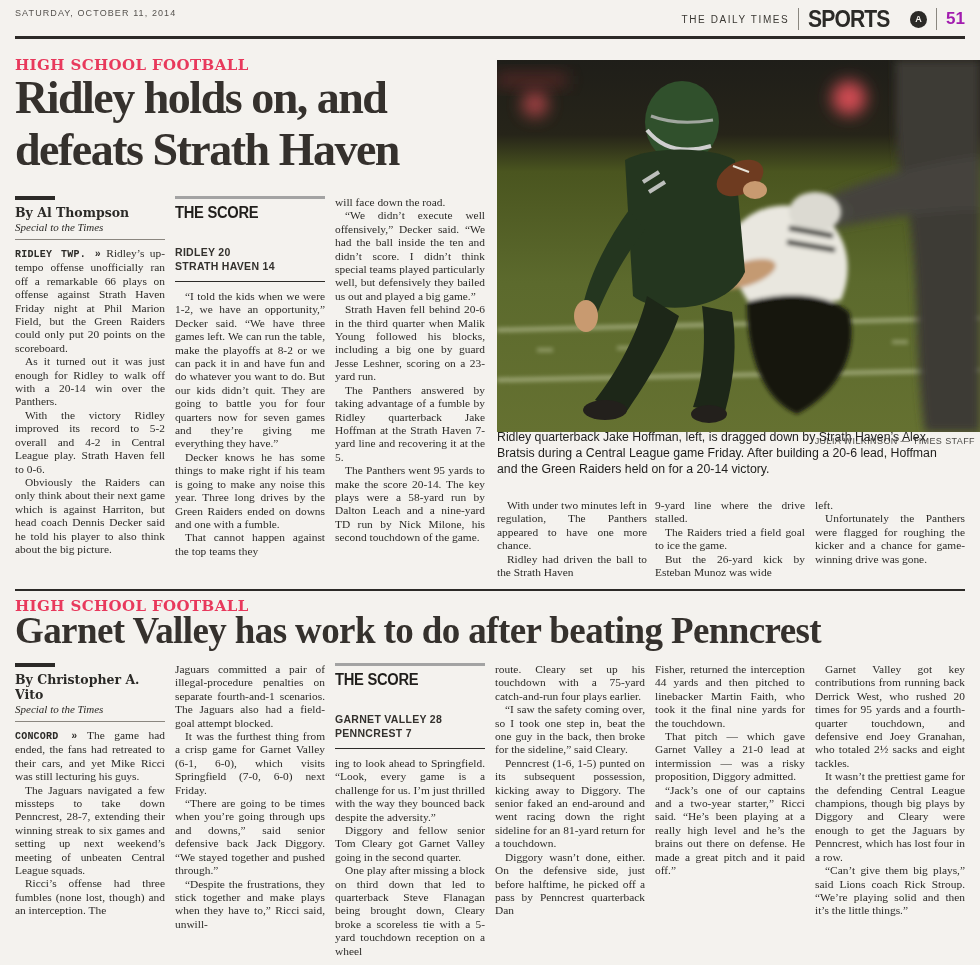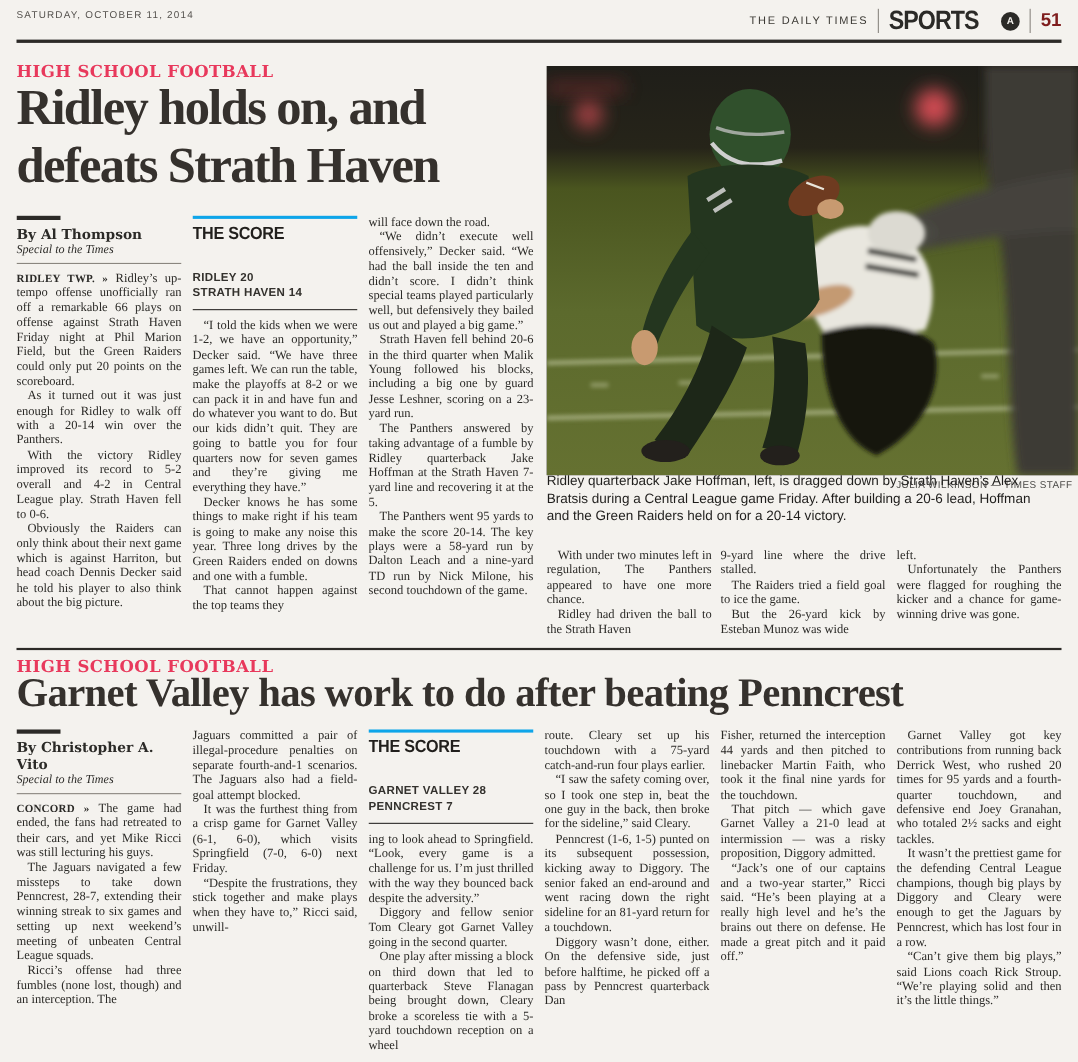--- a/index.html
+++ b/index.html
@@ -34,21 +34,21 @@
     display:inline-block; transform:scaleX(.88); transform-origin:left center;
   }
   .ph-badge {
     width:17px; height:17px; border-radius:50%;
     background:#2b2a27; color:#f4f2ee;
     font-family:"Liberation Sans", sans-serif; font-weight:bold; font-size:9px;
     display:flex; align-items:center; justify-content:center;
   }
   .ph-page {
     font-family:"Liberation Sans", sans-serif;
-    font-weight:bold; font-size:17px; color:#7f1d1d;
+    font-weight:bold; font-size:17px; color:#a21caf;
   }
   .top-rule { top:36px; left:15px; width:950px; height:3px; background:#2c2a27; }
 
   
   .kicker {
     font-family:"DejaVu Serif", serif;
     font-weight:bold; font-size:15px; letter-spacing:.4px; color:#e8395c;
   }
   .headline {
     font-family:"Liberation Serif", serif;
@@ -58,32 +58,32 @@
   .h1-b { top:611px; left:15px; width:958px; font-size:37px; line-height:1.1; letter-spacing:-.6px; white-space:nowrap; }
 
   
   .col { width:150px; overflow:hidden; }
   .col p {
     font-size:11.4px; line-height:13.4px;
     text-align:justify; text-indent:10px;
   }
   .col p.npi { text-indent:0; }
   .dateline {
-    font-family:Liberation Serif, serif;
+    font-family:Liberation Mono, monospace;
     font-weight:bold; font-size:10px; letter-spacing:.2px;
   }
 
   
   .byline-rule { width:40px; height:4px; background:#2c2a27; margin-bottom:5px; }
   .byline-name { font-family:"DejaVu Serif", serif; font-weight:bold; font-size:12.5px; }
   .byline-sub  { font-style:italic; font-size:11px; margin-top:1px; }
   .byline-hr   { border-bottom:1px solid #8a867f; margin:6px 0 7px; }
 
   
-  .scorebox { border-top:3px solid #0ea5e9; border-bottom:1px solid #2c2a27;
+  .scorebox { border-top:3px solid #a3a3a3; border-bottom:1px solid #2c2a27;
               padding:5px 0 8px; margin-bottom:8px; }
   .scorebox .sb-title {
     font-family:"Liberation Sans", sans-serif; font-weight:bold; font-size:16px;
     letter-spacing:-.3px; display:inline-block; transform:scaleX(.92);
     transform-origin:left center; color:#211f1c;
   }
   .scorebox .sb-line {
     font-family:"Liberation Sans", sans-serif; font-weight:bold; font-size:10.5px;
     letter-spacing:.3px; line-height:14px; color:#33312d;
   }
@@ -249,20 +249,21 @@
   <div class="byline-sub">Special to the Times</div>
   <div class="byline-hr"></div>
   <p class="npi"><span class="dateline">CONCORD »</span><span> The game had ended, the fans had retreated to their cars, and yet Mike Ricci was still lecturing his guys.</span></p>
   <p>The Jaguars navigated a few missteps to take down Penncrest, 28-7, extending their winning streak to six games and setting up next weekend’s meeting of unbeaten Central League squads.</p>
   <p>Ricci’s offense had three fumbles (none lost, though) and an interception. The</p>
 </div>
 
 <div class="abs col" style="top:663px;left:175px;height:298px">
   <p class="npi">Jaguars committed a pair of illegal-procedure penalties on separate fourth-and-1 scenarios. The Jaguars also had a field-goal attempt blocked.</p>
   <p>It was the furthest thing from a crisp game for Garnet Valley (6-1, 6-0), which visits Springfield (7-0, 6-0) next Friday.</p>
+  <p>“There are going to be times when you’re going through ups and downs,” said senior defensive back Jack Diggory. “We stayed together and pushed through.”</p>
   <p>“Despite the frustrations, they stick together and make plays when they have to,” Ricci said, unwill-</p>
 </div>
 
 <div class="abs col" style="top:663px;left:335px;height:298px">
   <div class="scorebox">
     <span class="sb-title">THE SCORE</span>
     <div class="sb-line">GARNET VALLEY 28</div>
     <div class="sb-line">PENNCREST 7</div>
   </div>
   <p class="npi">ing to look ahead to Springfield. “Look, every game is a challenge for us. I’m just thrilled with the way they bounced back despite the adversity.”</p>

